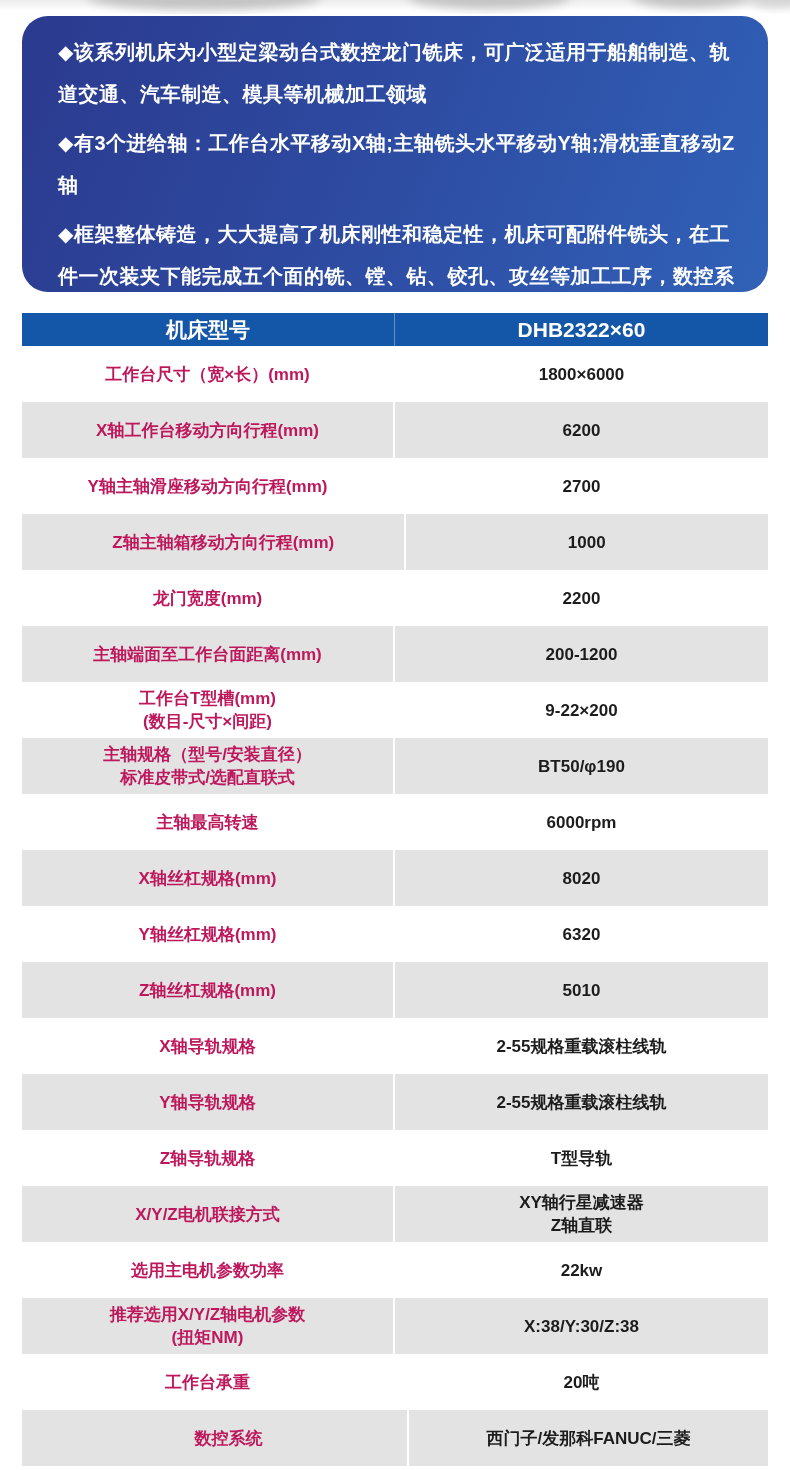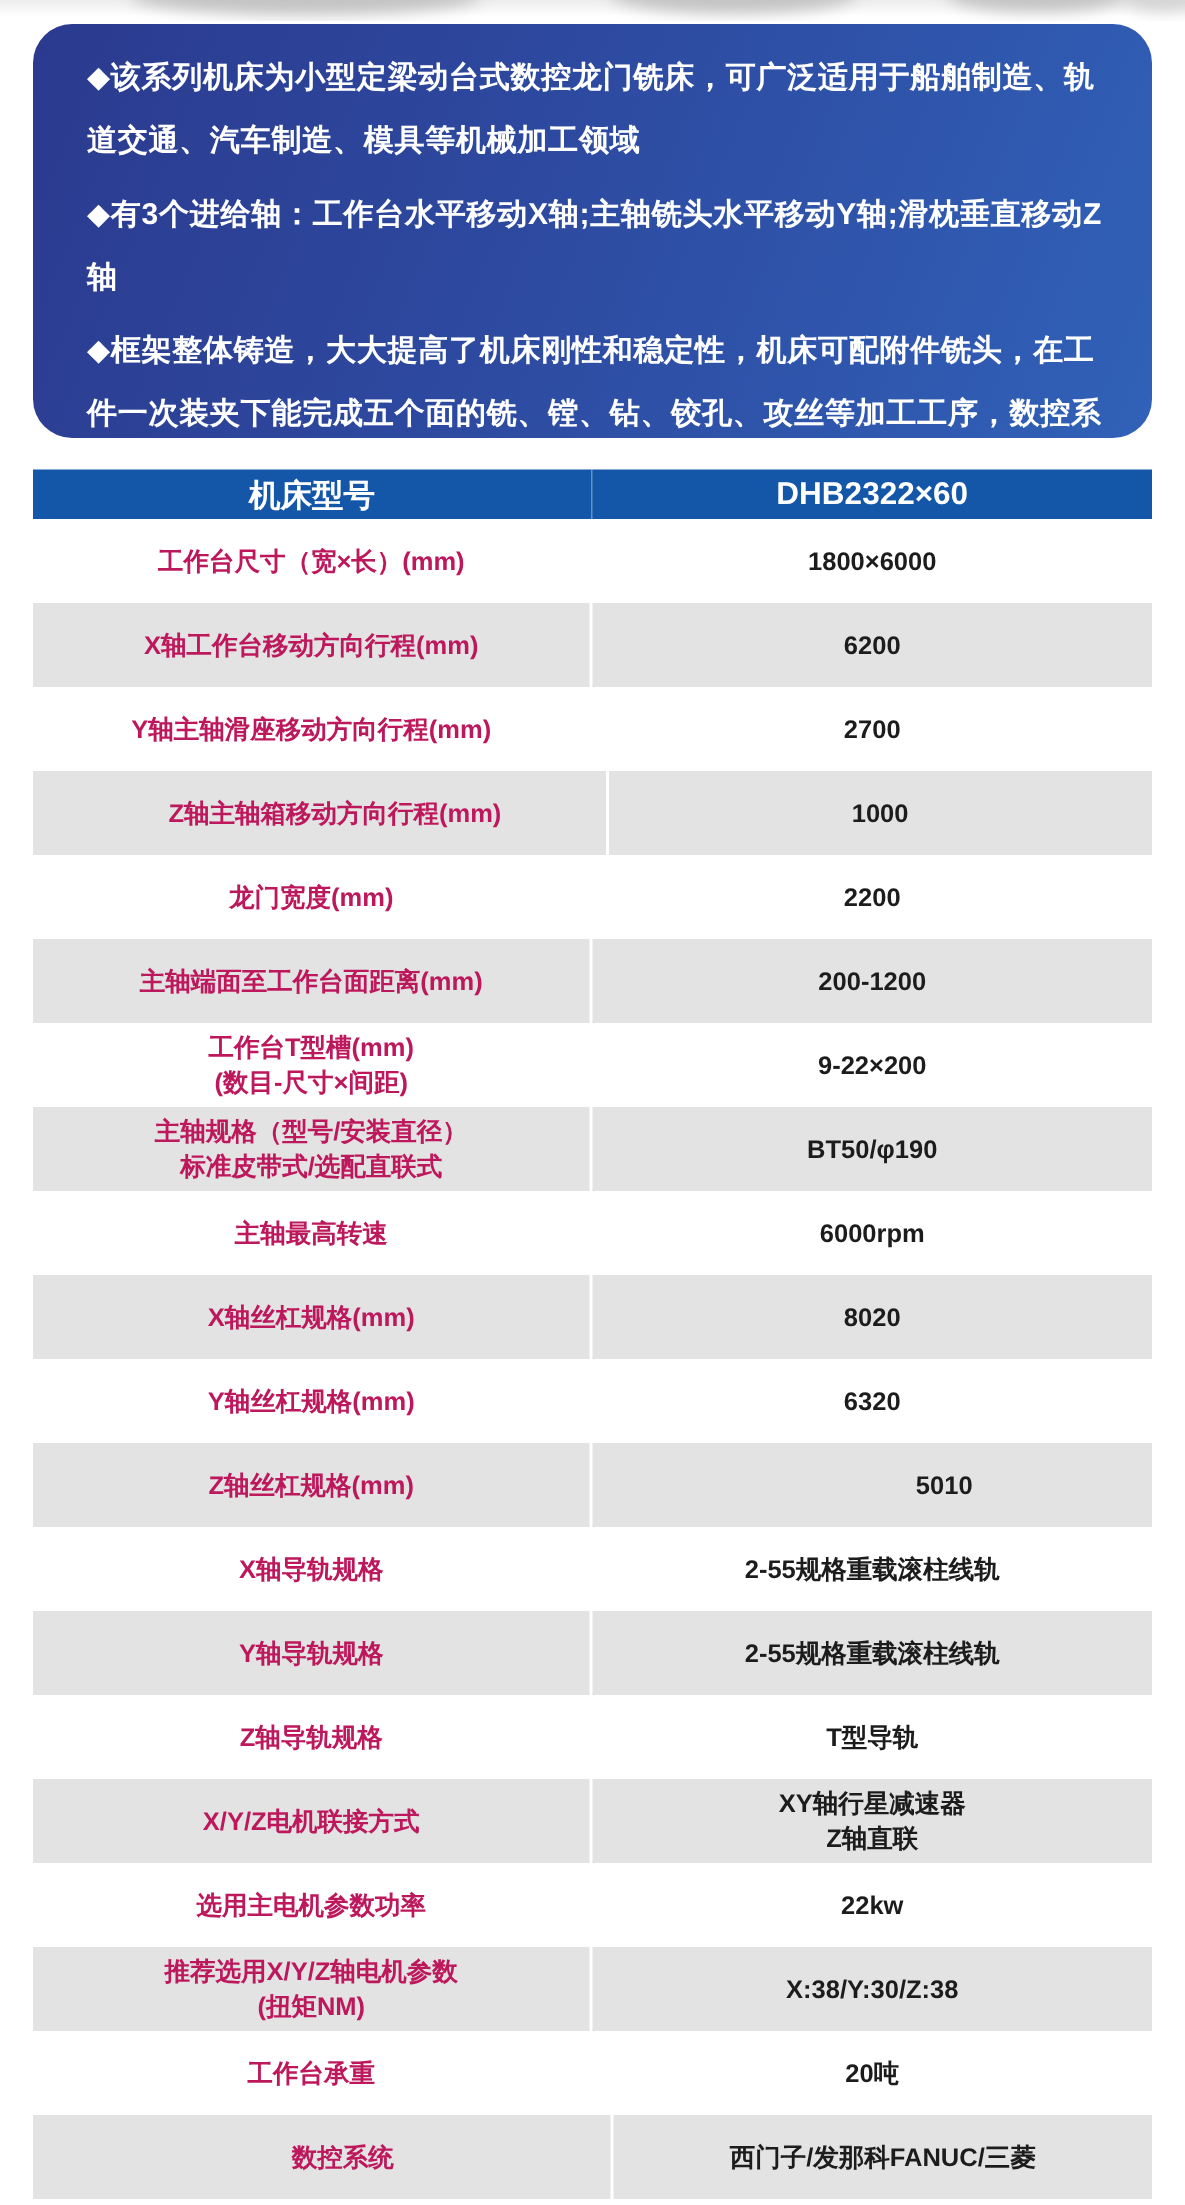--- a/index.html
+++ b/index.html
@@ -167,21 +167,21 @@
         </div>
       </div>
       <div class="row">
         <div class="cell label">
           <div>Y轴丝杠规格(mm)</div>
         </div>
         <div class="cell value">
           <div>6320</div>
         </div>
       </div>
-      <div class="row" style="background: rgb(228, 227, 227); gap: 48px;">
+      <div class="row" style="background: rgb(228, 227, 227);">
         <div class="cell label">
           <div>Z轴丝杠规格(mm)</div>
         </div>
         <div class="cell value">
           <div>5010</div>
         </div>
       </div>
       <div class="row">
         <div class="cell label">
           <div>X轴导轨规格</div>

